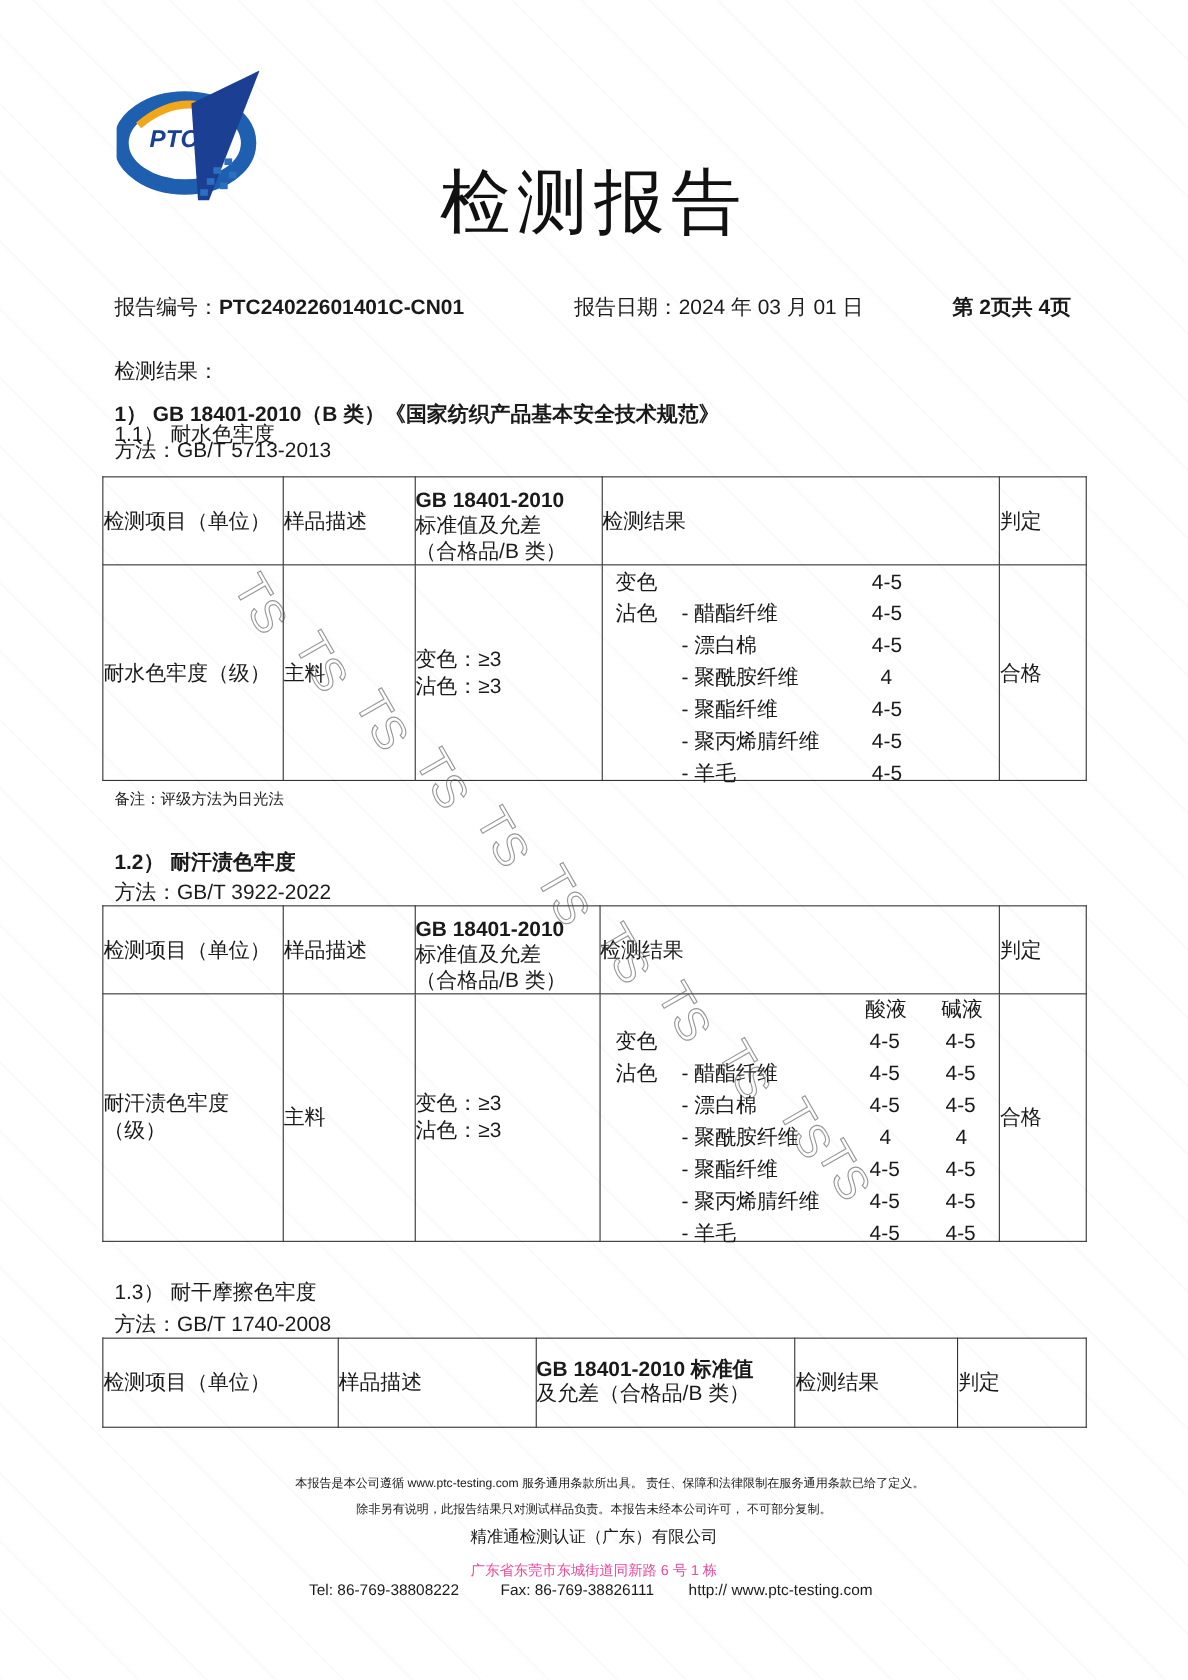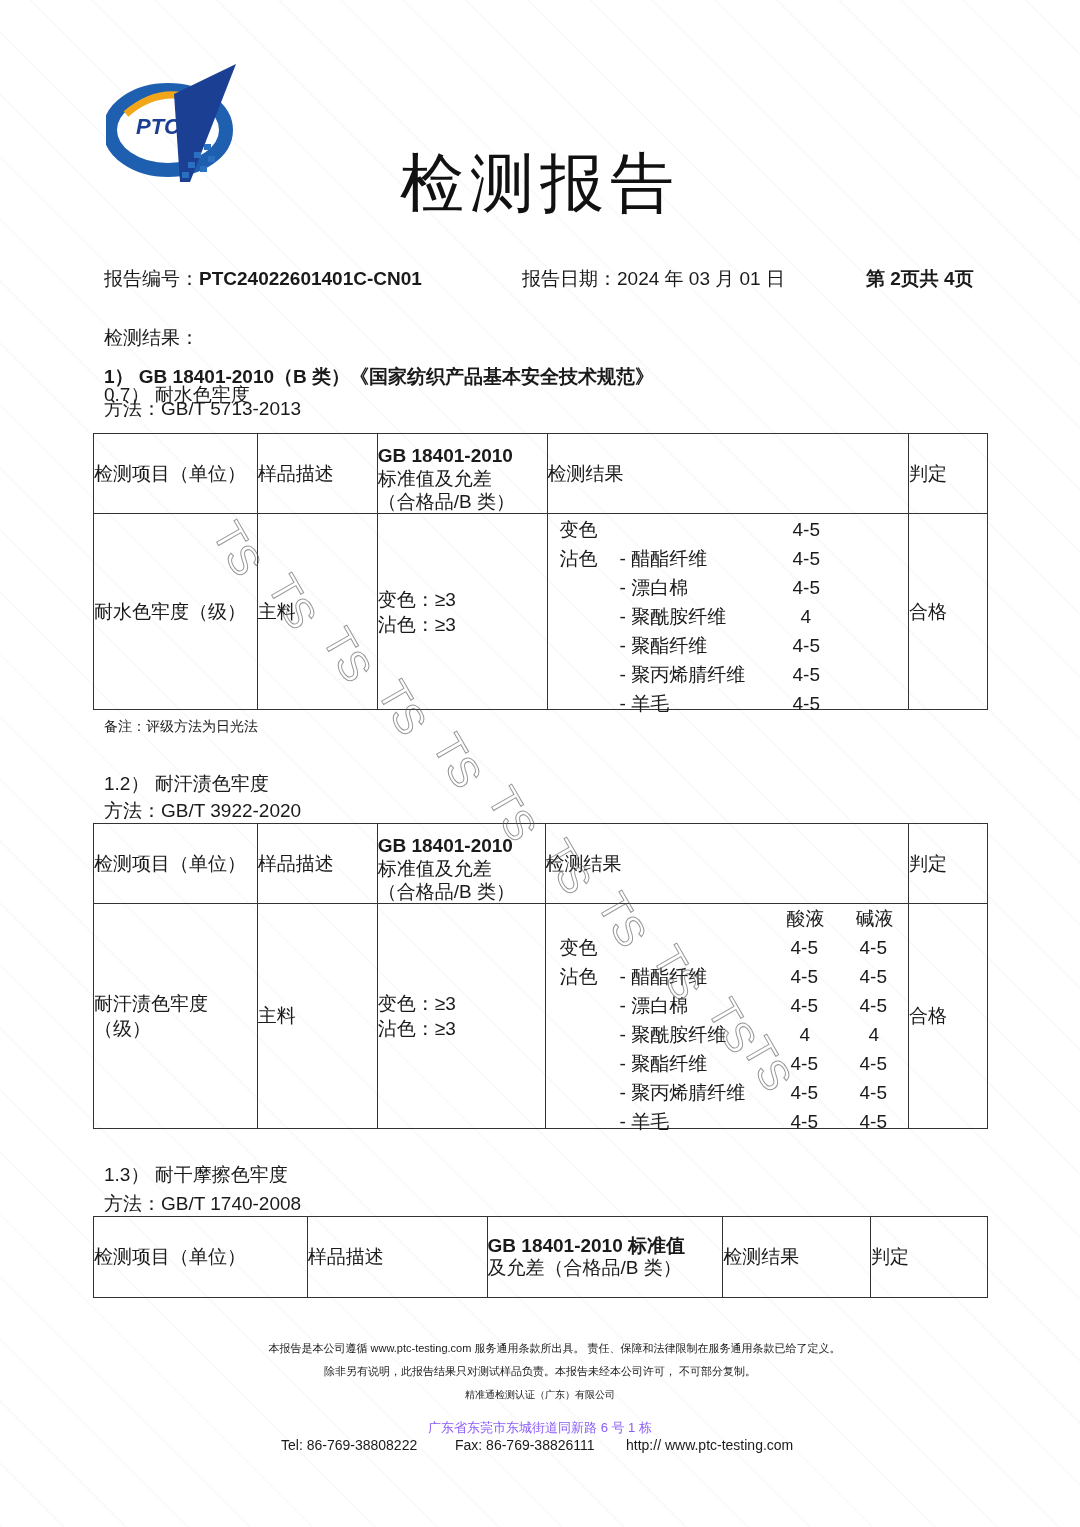--- a/index.html
+++ b/index.html
@@ -59,21 +59,21 @@
   <span>报告编号：</span><b>PTC24022601401C-CN01</b>
 </div>
 <div class="abs meta" style="left:522px;">
   <span>报告日期：</span><span>2024 年 03 月 01 日</span>
 </div>
 <div class="abs meta" style="left:866px;font-weight:bold;">第 2页共 4页</div>
 
 <div class="abs txt" style="top:325px;">检测结果：</div>
 <div class="abs txt bold" style="top:354px;">1）  GB 18401-2010（B 类）《国家纺织产品基本安全技术规范》</div>
 
-<div class="abs txt" style="top:382px;">0.7）  耐水色牢度</div>
+<div class="abs txt" style="top:382px;">1.1）  耐水色牢度</div>
 <div class="abs txt" style="top:396px;">方法：GB/T 5713-2013</div>
 
 <table style="left:93px; top:433px; width:895px; height:277px;">
   <tbody>
       <tr style="height:72px;">
     <td style="width:164px;">检测项目（单位）</td>
     <td style="width:120px;">样品描述</td>
     <td style="width:170px; line-height:23px;">
       <div class="bold">GB 18401-2010</div>
           <div>标准值及允差</div>
@@ -105,22 +105,22 @@
       <div class="line" style="left:245px; top:146px;">4-5</div>
       <div class="line" style="left:72px; top:175px;">-  羊毛</div>
       <div class="line" style="left:245px; top:175px;">4-5</div>
     </td>
     <td>合格</td>
   </tr>
 </tbody>
   </table>
 <div class="abs small" style="left:104px; top:718px;">备注：评级方法为日光法</div>
 
-<div class="abs txt" style="top:771px;">1.2）  耐汗渍色牢度</div>
-<div class="abs txt" style="top:798px;">方法：GB/T 3922-2020</div>
+<div class="abs txt" style="top:771px;font-weight:bold;">1.2）  耐汗渍色牢度</div>
+<div class="abs txt" style="top:798px;">方法：GB/T 3922-2022</div>
 
 <table style="left:93px; top:823px; width:895px; height:306px;">
   <tbody>
       <tr style="height:71px;">
     <td style="width:164px;">检测项目（单位）</td>
     <td style="width:120px;">样品描述</td>
     <td style="width:168px; line-height:23px;">
       <div class="bold">GB 18401-2010</div>
           <div>标准值及允差</div>
           <div>（合格品/B 类）</div>
@@ -203,17 +203,17 @@
   <div class="ts" style="left:485px; top:790px;">TS</div>
   <div class="ts" style="left:540px; top:843px;">TS</div>
   <div class="ts" style="left:595px; top:896px;">TS</div>
   <div class="ts" style="left:650px; top:949px;">TS</div>
   <div class="ts" style="left:705px; top:1002px;">TS</div>
   <div class="ts" style="left:740px; top:1040px;">TS</div>
 </div>
 
 <div class="foot" style="top:1341px; font-size:11px;padding-left:29px;">本报告是本公司遵循 www.ptc-testing.com 服务通用条款所出具。 责任、保障和法律限制在服务通用条款已给了定义。</div>
 <div class="foot" style="top:1364px; font-size:11px;">除非另有说明，此报告结果只对测试样品负责。本报告未经本公司许可， 不可部分复制。</div>
-<div class="foot" style="top:1388px; font-size:10px;">精准通检测认证（广东）有限公司</div>
-<div class="foot" style="top:1419px; font-size:13px; color:#8b5cf6;">广东省东莞市东城街道同新路 6 号 1 栋</div>
+<div class="foot" style="top:1388px; font-size:15px;">精准通检测认证（广东）有限公司</div>
+<div class="foot" style="top:1419px; font-size:13px; color:#ec4899;">广东省东莞市东城街道同新路 6 号 1 栋</div>
 <div class="abs" style="left:281px; top:1437px; font-size:14px;">Tel: 86-769-38808222</div>
 <div class="abs" style="left:455px; top:1437px; font-size:14px;">Fax: 86-769-38826111</div>
 <div class="abs" style="left:626px; top:1437px; font-size:14px;">http:// www.ptc-testing.com</div>
 
 </body></html>

